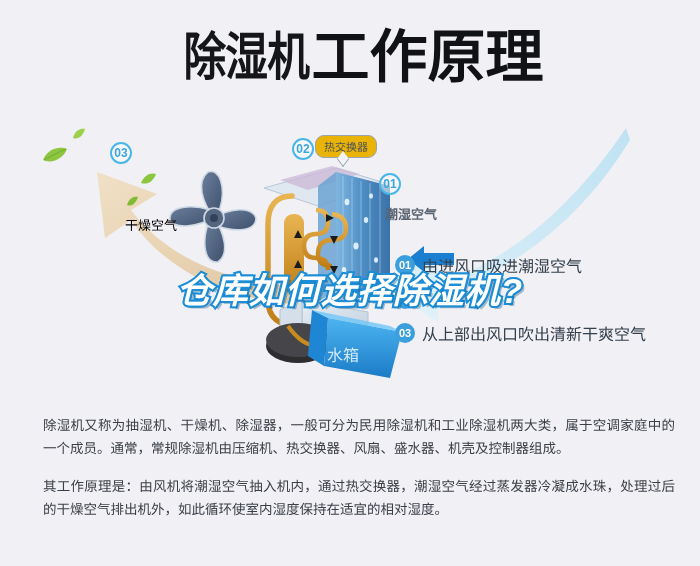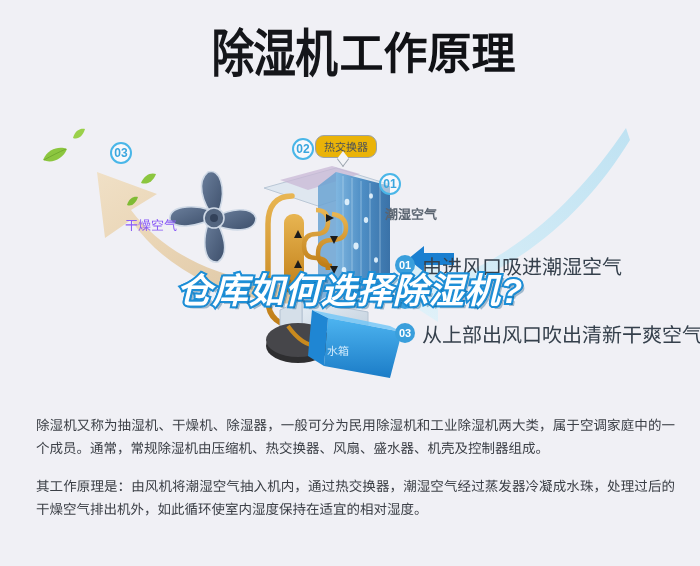--- a/index.html
+++ b/index.html
@@ -38,21 +38,21 @@
     font-weight: bold;
     color: #15161a;
     letter-spacing: -1px;
     transform: scaleX(0.82);
     transform-origin: right center;
     display: inline-block;
     vertical-align: middle;
     line-height: 1;
   }
   .title-b {
-    font-size: 44px;
+    font-size: 58px;
     font-weight: bold;
     color: #111216;
     display: inline-block;
     vertical-align: middle;
     line-height: 1;
     margin-left: 2px;
     letter-spacing: 0px;
   }
 
   
@@ -124,23 +124,23 @@
   #badge-02 { left: 292px; top: 18px; }
   #badge-01 { left: 379px; top: 53px; }
 
   
   .art-label {
     position: absolute;
     font-size: 13px;
     color: #4a4f58;
     white-space: nowrap;
   }
-  #label-dry   { left: 125px; top: 95px; color: #8b5cf6; }
+  #label-dry   { left: 125px; top: 95px; color: #000000; }
   #label-humid { left: 385px; top: 84px; color: #5a6470; font-weight: bold; }
-  #label-tank  { left: 327px; top: 222px; color: #cfe9fb; font-size: 11px; }
+  #label-tank  { left: 327px; top: 222px; color: #cfe9fb; font-size: 16px; }
 
   
   .callout {
     position: absolute;
     left: 315px;
     top: 15px;
     padding: 2px 8px 3px;
     border: 1.4px solid #9aa3ad;
     border-radius: 9px;
     background: #eab308;
@@ -180,21 +180,21 @@
     border-radius: 50%;
     background: #3a9fdc;
     color: #ffffff;
     font-size: 11px;
     font-weight: bold;
     line-height: 20px;
     text-align: center;
     margin-right: 7px;
   }
   .legend-text {
-    font-size: 20px;
+    font-size: 16px;
     color: #35404c;
     white-space: nowrap;
   }
 
   
   .headline {
     position: absolute;
     left: 0;
     top: 268px;
     width: 700px;
@@ -218,21 +218,21 @@
   .copy {
     position: absolute;
     left: 27px;
     top: 414px;
     width: 648px;
   }
   .para {
     font-size: 13.5px;
     line-height: 23px;
     color: #3b3f46;
-    margin: 0 0 15px 9px;
+    margin: 0 0 15px 16px;
     text-align: justify;
   }
   .para:last-child { margin-bottom: 0; }
 </style>
 </head>
 <body>
 
 <div class="page">
 
   <div class="title-wrap">

